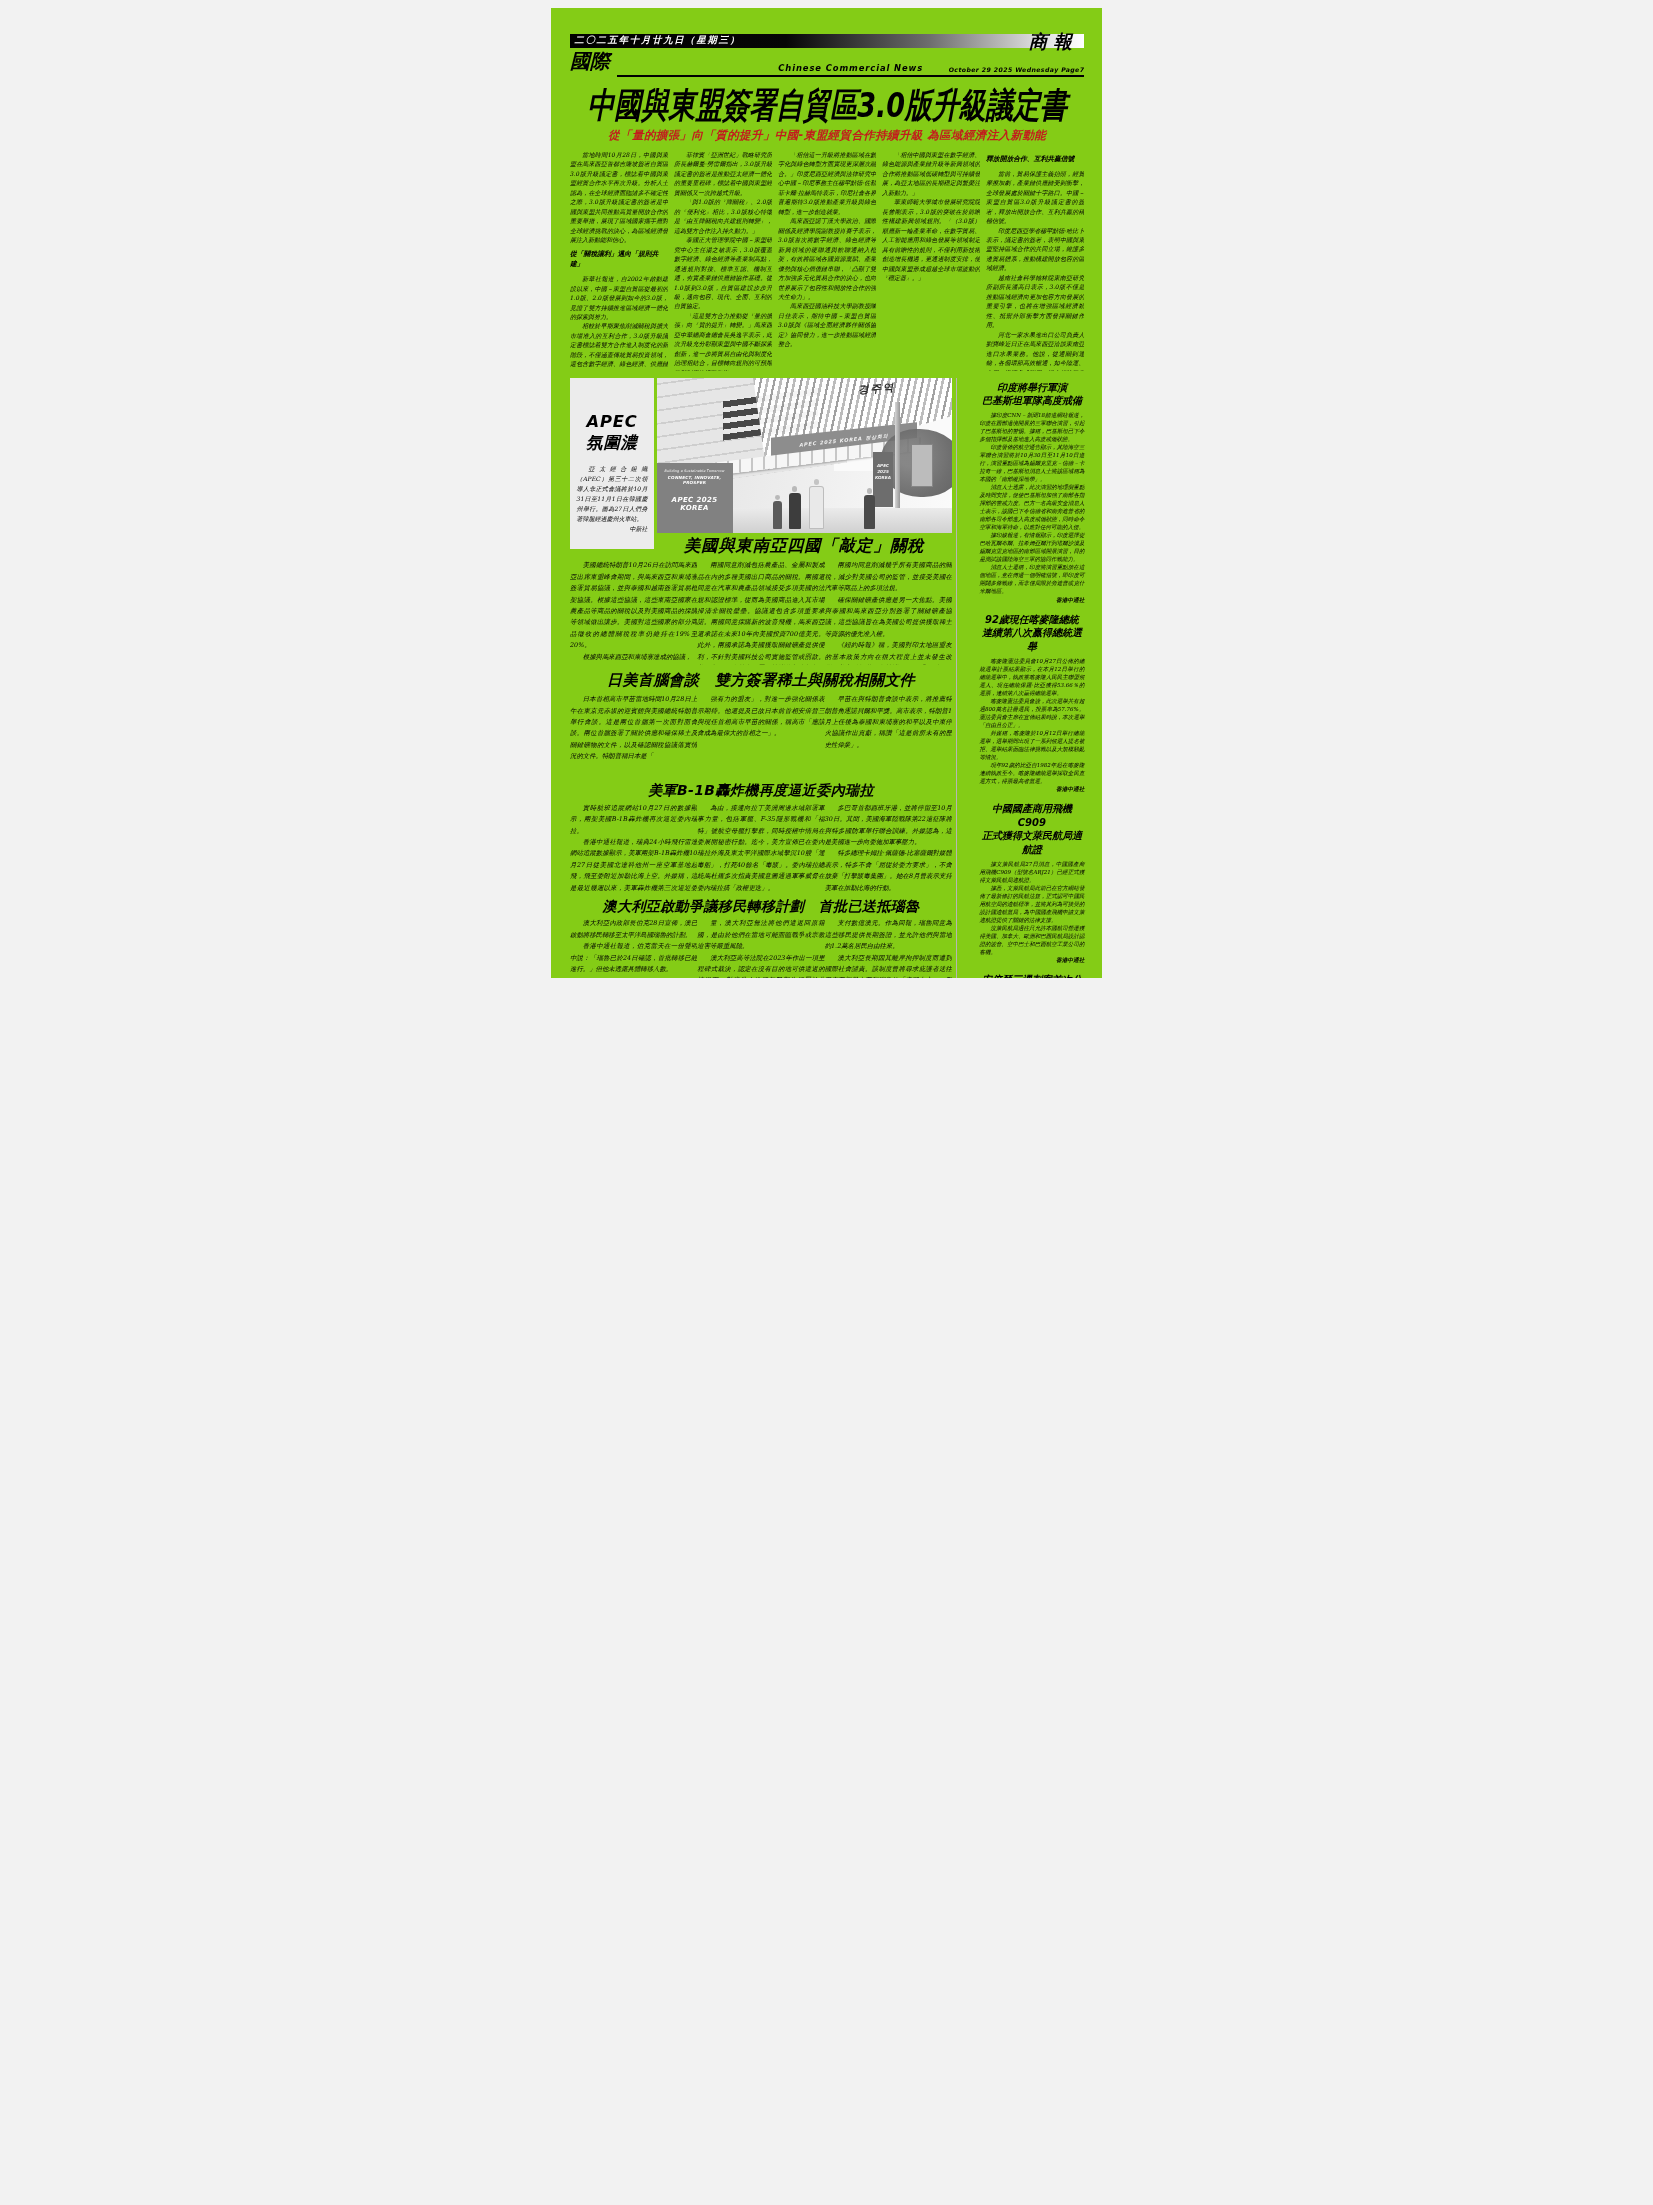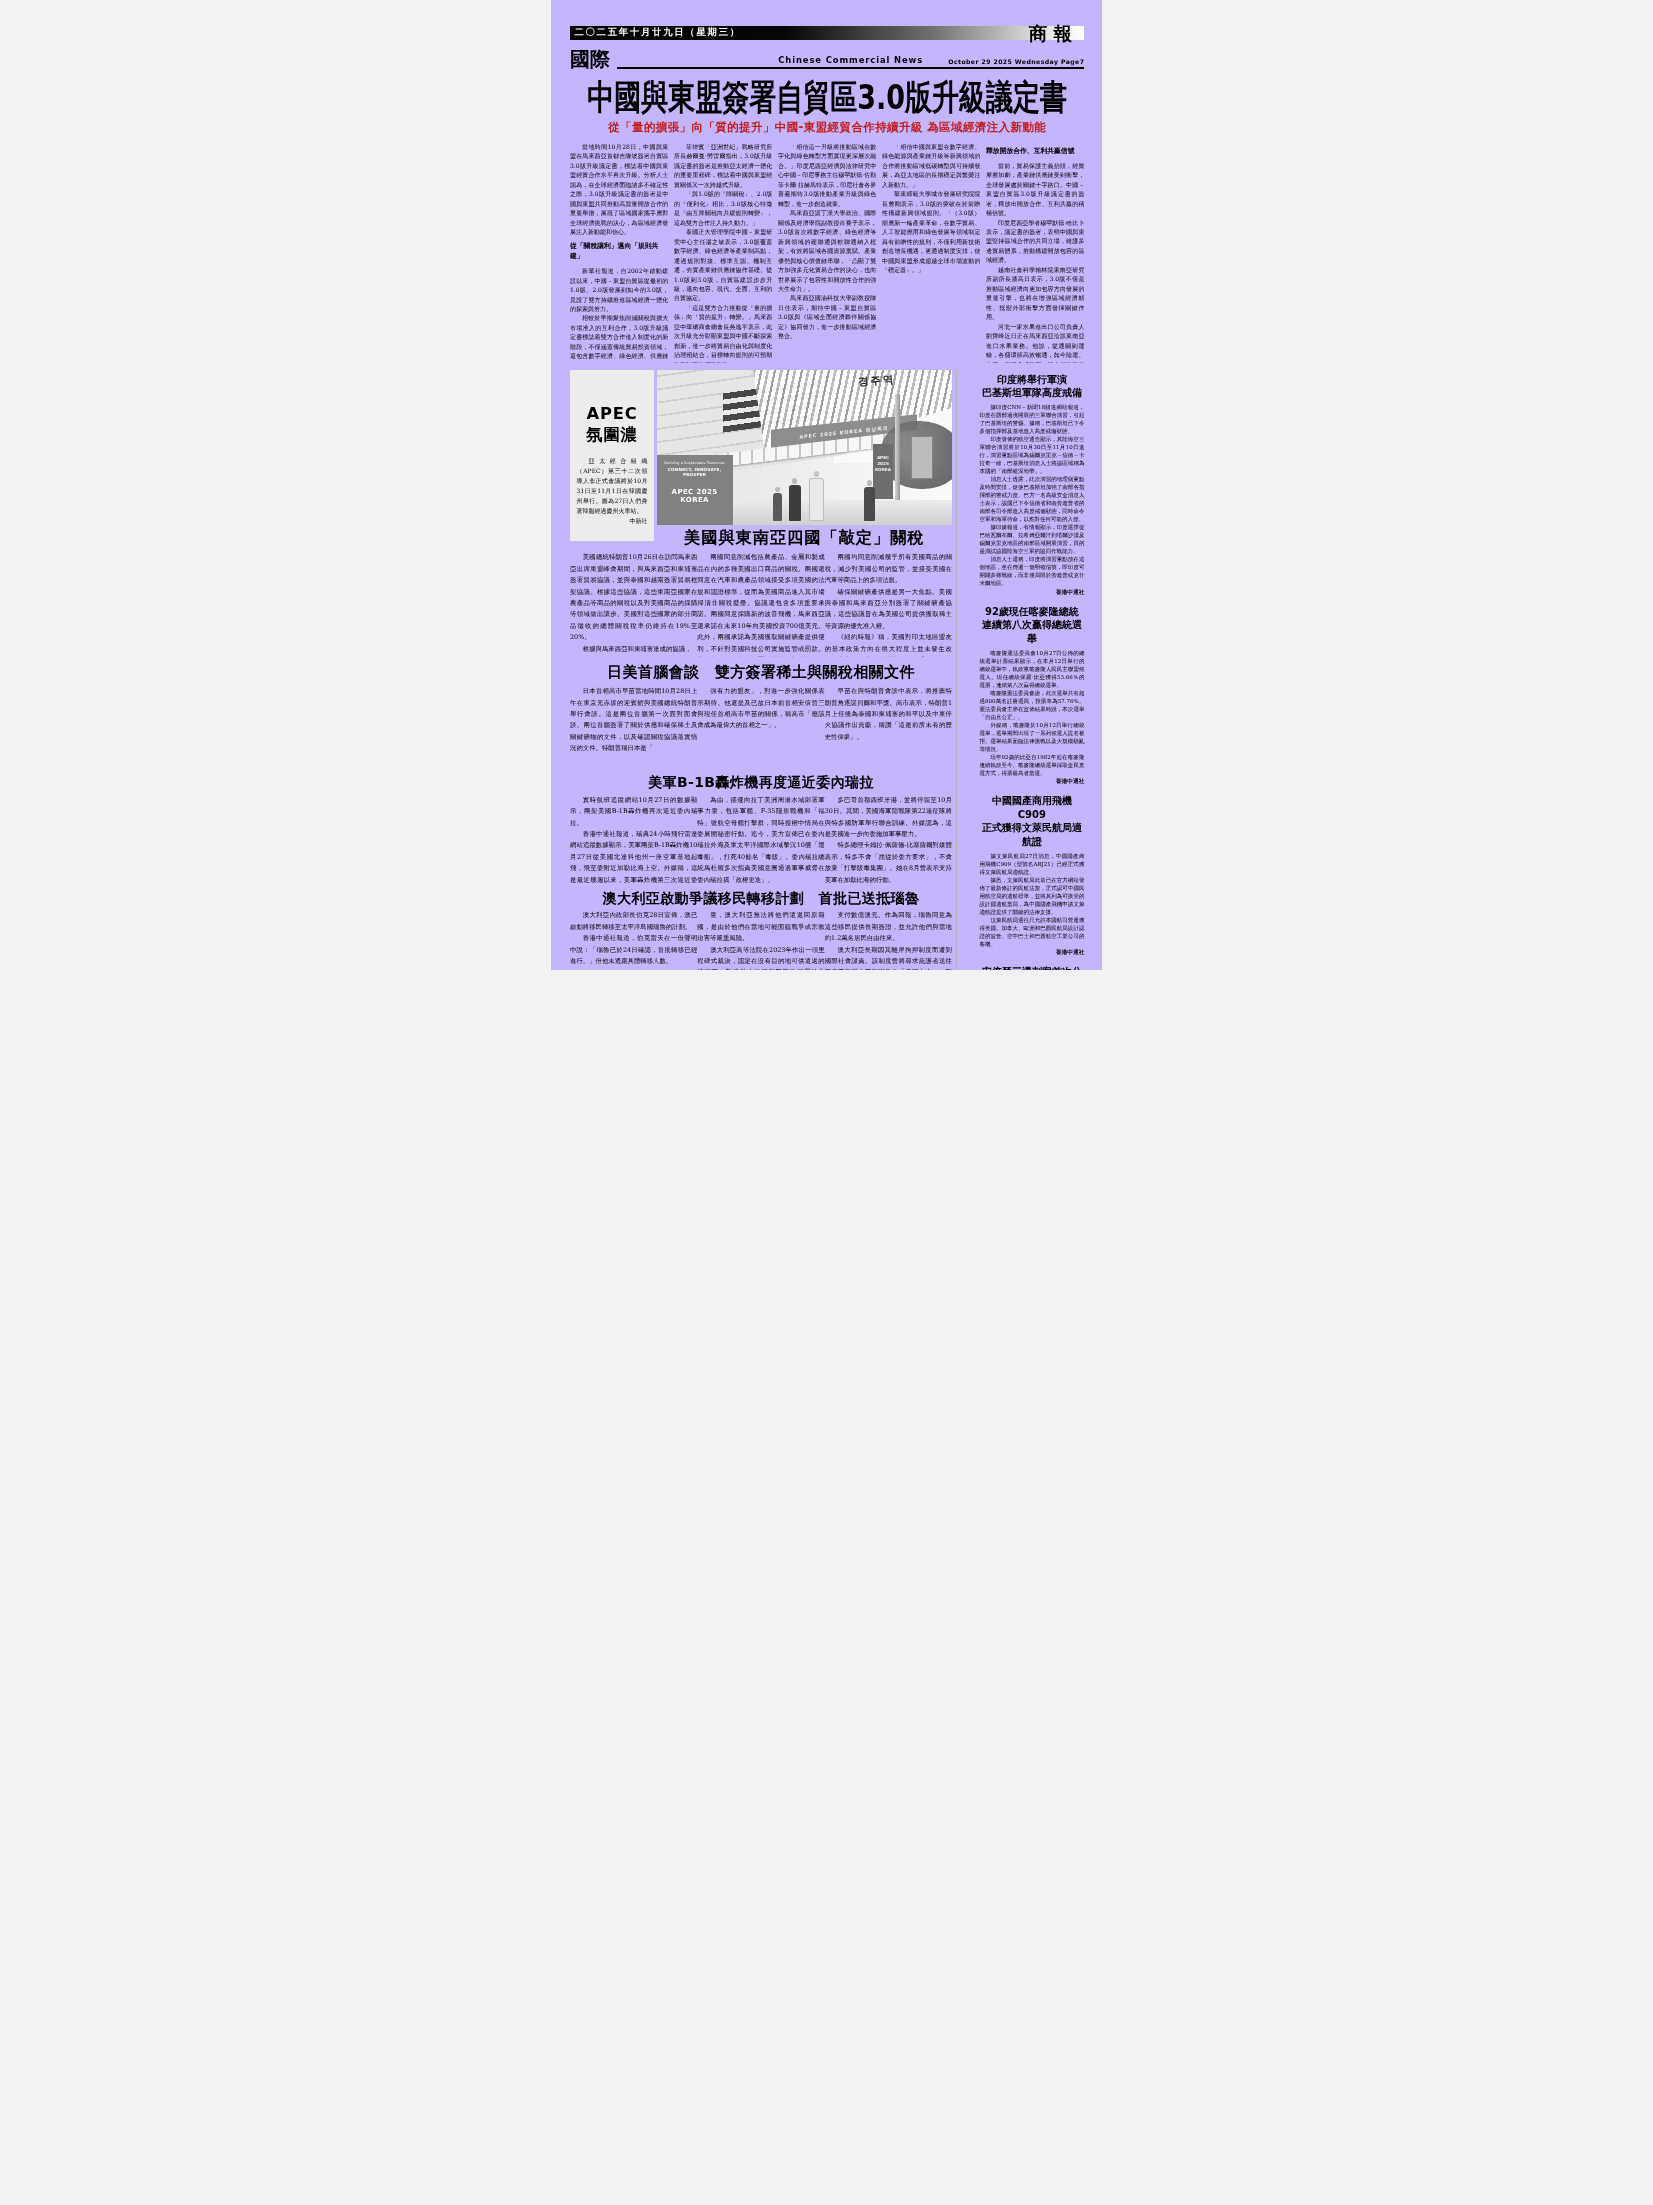--- a/index.html
+++ b/index.html
@@ -1,28 +1,28 @@
 <!DOCTYPE html>
 <html style="font-size:7px"><head>
 <meta charset="utf-8">
 <style>
   html,body{margin:0;padding:0;background:#f2f2f2;}
-  .page{position:relative;width:551px;height:970px;margin:0 auto;background:#c4b5fd;color:#000;
-        font-family:"DejaVu Serif","Liberation Serif",serif;overflow:hidden;}
+  .page{position:relative;width:551px;height:970px;margin:8px auto;background:#84cc16;color:#000;
+        font-family:"DejaVu Serif","Liberation Serif",serif;overflow:hidden;font-style:italic;}
   .inner{padding:6.2px 17.6px 0 19px;}
   .sans{font-family:"DejaVu Sans","Liberation Sans",sans-serif;}
 
   
   .grad-bar{height:14.6px;margin-top:19.4px;position:relative;display:flex;align-items:center;
             background:linear-gradient(90deg,#000 0%,#060606 42%,#6e6e6e 70%,#d9d9d9 90%,#fff 100%);}
   .date-zh{color:#fff;font-family:"DejaVu Sans","Liberation Sans",sans-serif;font-weight:bold;
            font-size:9.3px;letter-spacing:1.8px;padding-left:4.4px;}
   .paper-logo{position:absolute;right:6.2px;top:-4.4px;font-size:18.5px;font-weight:900;
               letter-spacing:6.2px;font-family:"DejaVu Serif",serif;}
-  .mast-row{display:flex;align-items:flex-end;margin-top:3.5px;}
+  .mast-row{display:flex;margin-top:3.5px;}
   .section-label{font-family:"DejaVu Sans","Liberation Sans",sans-serif;font-weight:900;
                  font-size:20px;line-height:.95;padding-right:7px;}
   .mast-right{flex:1;position:relative;height:23px;border-bottom:2.6px solid #000;}
   .paper-en{position:absolute;left:50%;transform:translateX(-50%);bottom:1.8px;
             font-family:"DejaVu Sans","Liberation Sans",sans-serif;font-weight:bold;
             font-size:8.4px;letter-spacing:0.9px;white-space:nowrap;}
   .date-en{position:absolute;right:0;bottom:1.8px;font-family:"DejaVu Sans","Liberation Sans",sans-serif;
            font-weight:bold;font-size:6.2px;letter-spacing:0.4px;white-space:nowrap;}
 
   

